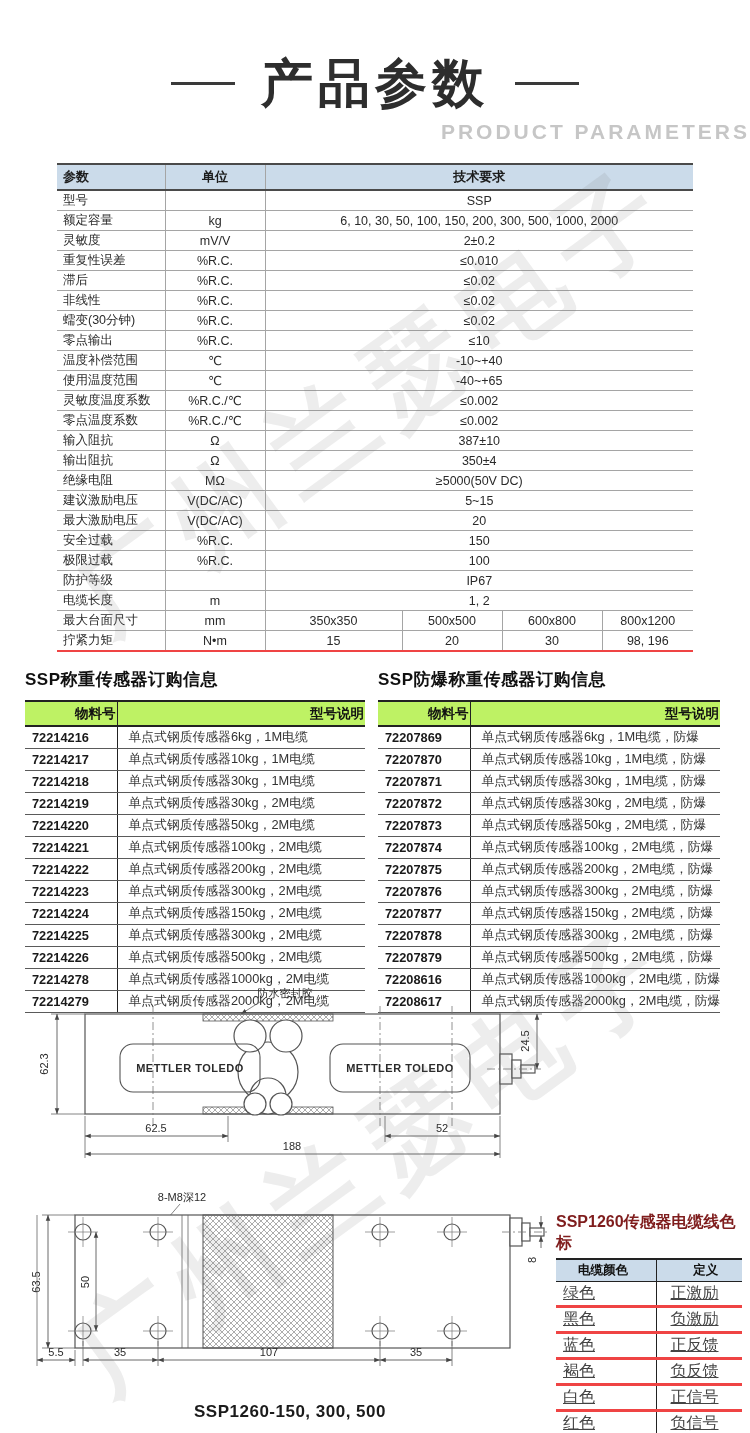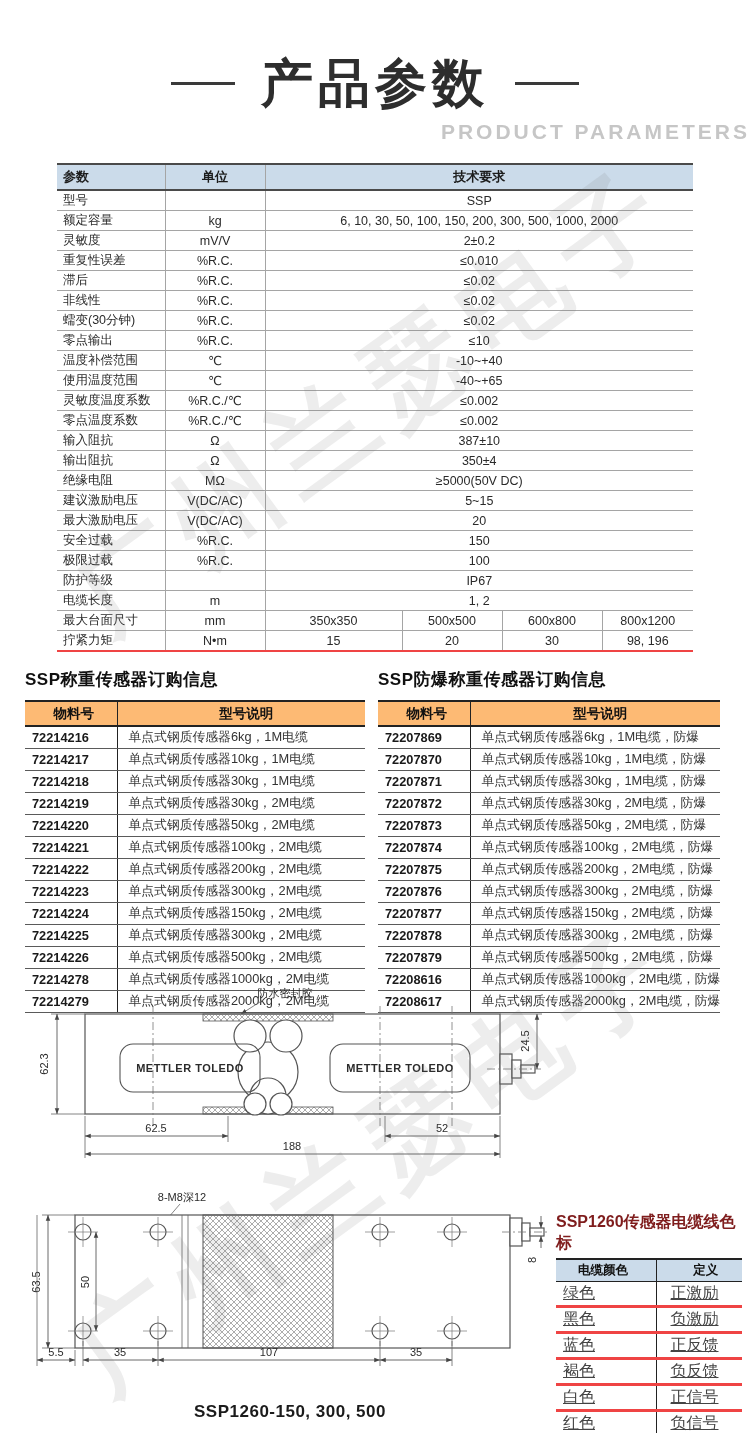--- a/index.html
+++ b/index.html
@@ -29,21 +29,21 @@
            overflow:hidden;white-space:nowrap;padding:0 2px;}
   .spec tr > *:not(:first-child){border-left:1px solid #a5a5a5;}
   .spec .p{text-align:left;padding-left:6px;}
 
   
   .order-block{position:absolute;top:668px;z-index:2;}
   .ob-left{left:25px;width:340px;}
   .ob-right{left:378px;width:342px;}
   .order-title{font-size:17px;font-weight:bold;color:#101010;margin:0 0 9px 0;letter-spacing:.5px;}
   .order{width:100%;border-top:2px solid #222;border-bottom:1px solid #555;}
-  .order th{background:#fdba74;font-size:13.5px;height:21px;text-align:center;padding-left:7px;
+  .order th{background:#bef264;font-size:13.5px;height:21px;text-align:right;padding-left:7px;
             color:#111;border-bottom:2px solid #222;}
   .order td{font-size:12.8px;height:19px;color:#333;border-bottom:1px solid #5a5a5a;
             padding-left:7px;white-space:nowrap;overflow:hidden;}
   .order tr > *:not(:first-child){border-left:1.5px solid #222;padding-left:11px;}
   .order td:first-child{font-weight:bold;color:#1a1a1a;}
 
   
   .d1{position:absolute;left:35px;top:984px;z-index:2;}
   .d2{position:absolute;left:30px;top:1188px;z-index:2;}
   .cap2{position:absolute;left:30px;top:1402px;width:520px;text-align:center;

